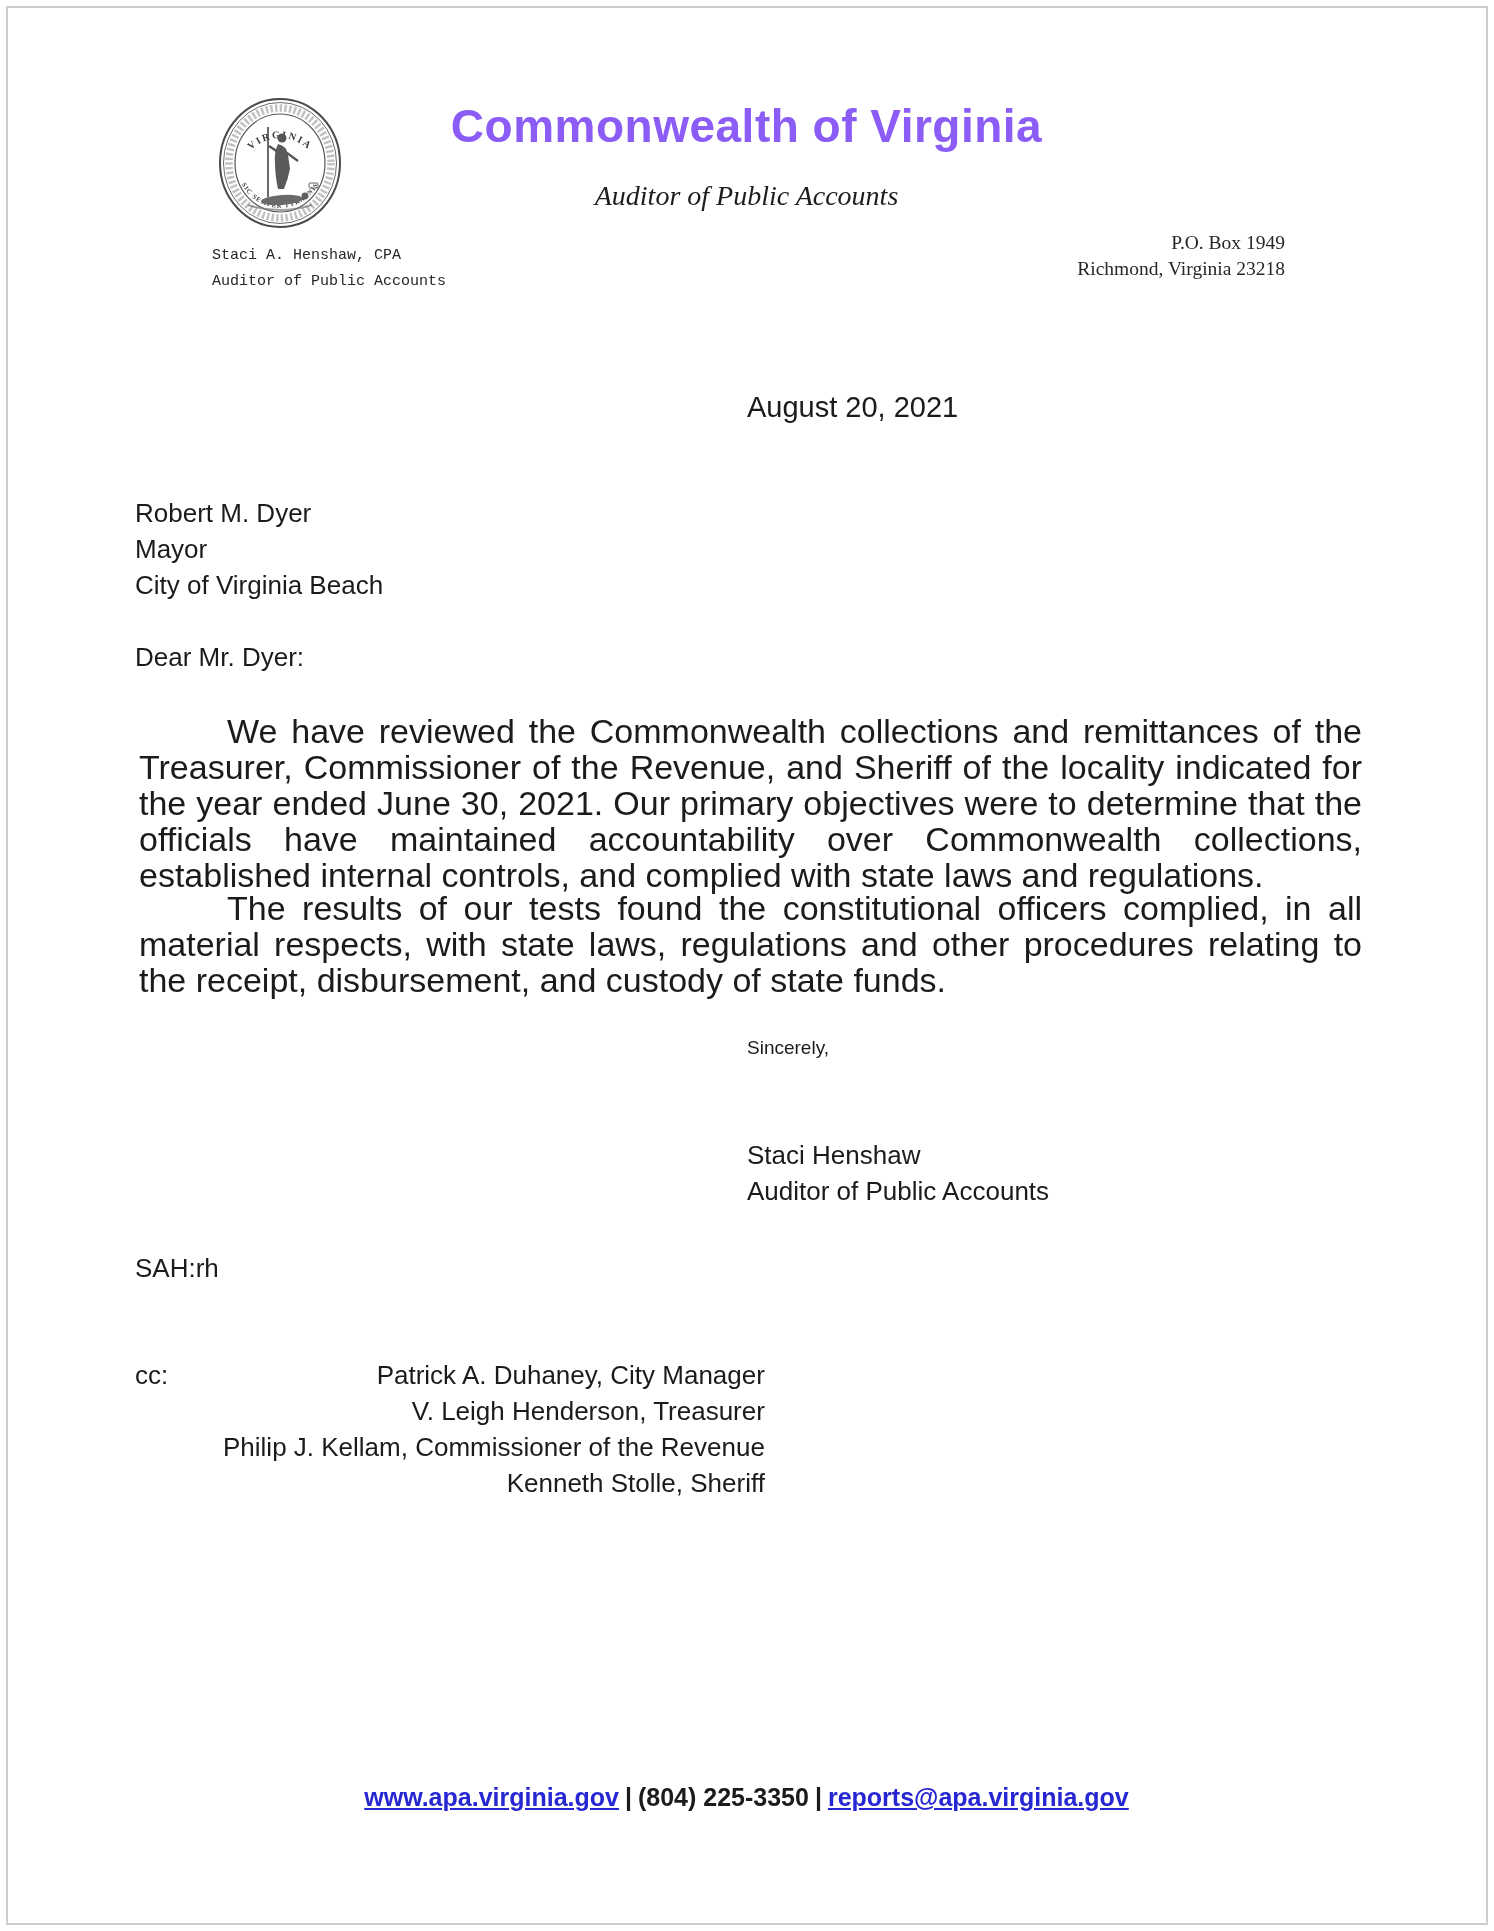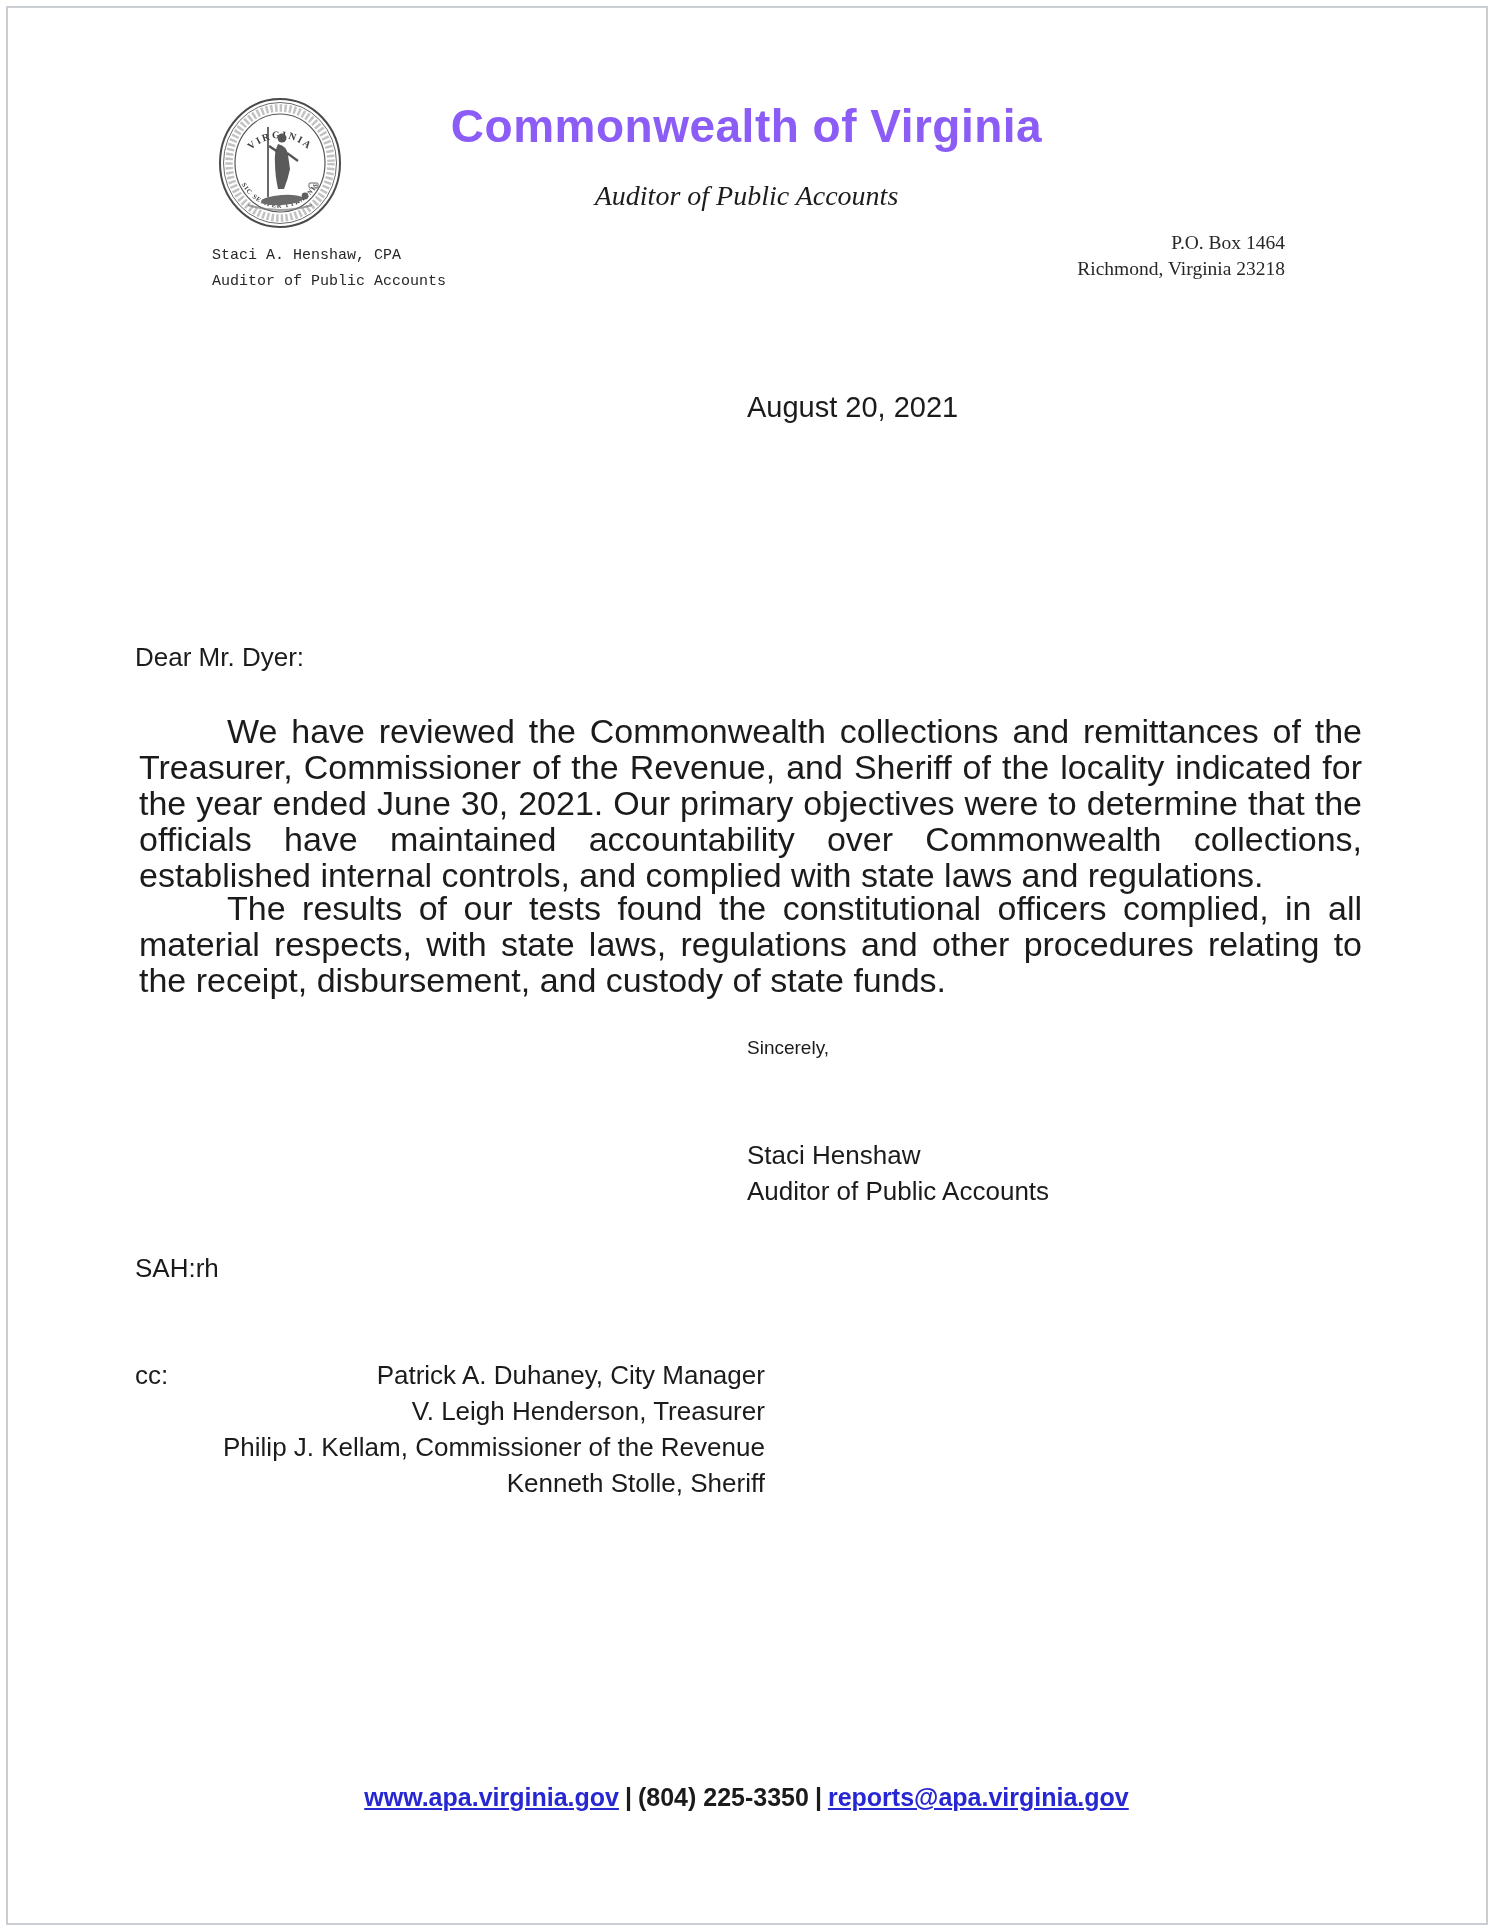--- a/index.html
+++ b/index.html
@@ -164,26 +164,31 @@
 
   <div class="agency-title">Commonwealth of Virginia</div>
   <div class="agency-subtitle">Auditor of Public Accounts</div>
 
   <div class="head-left">
     <div>Staci A. Henshaw, CPA</div>
     <div>Auditor of Public Accounts</div>
   </div>
 
   <div class="head-right">
-    <div>P.O. Box 1464</div>
+    <div>P.O. Box 1949</div>
     <div>Richmond, Virginia 23218</div>
   </div>
 
   <div class="date-line">August 20, 2021</div>
 
+  <div class="recipient">
+    <div>Robert M. Dyer</div>
+    <div>Mayor</div>
+    <div>City of Virginia Beach</div>
+  </div>
 
   <div class="salutation">Dear Mr. Dyer:</div>
 
   <p class="body-para para-1">We have reviewed the Commonwealth collections and remittances of the Treasurer, Commissioner of the Revenue, and Sheriff of the locality indicated for the year ended June 30, 2021. Our primary objectives were to determine that the officials have maintained accountability over Commonwealth collections, established internal controls, and complied with state laws and regulations.</p>
   <p class="body-para para-2">The results of our tests found the constitutional officers complied, in all material respects, with state laws, regulations and other procedures relating to the receipt, disbursement, and custody of state funds.</p>
 
   <div class="closing">Sincerely,</div>
 
   <div class="signature-block">
     <div>Staci Henshaw</div>

